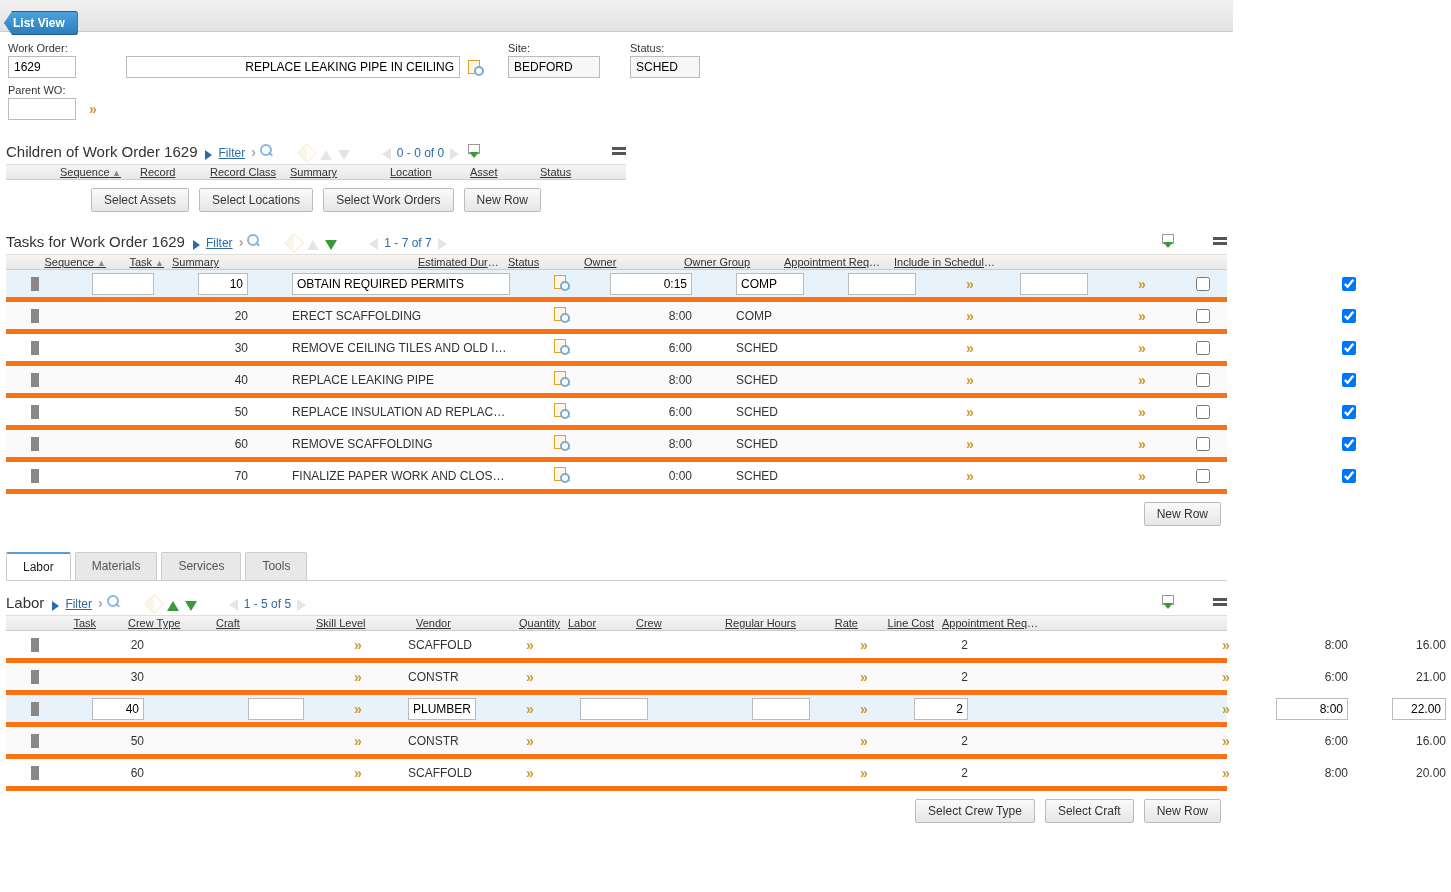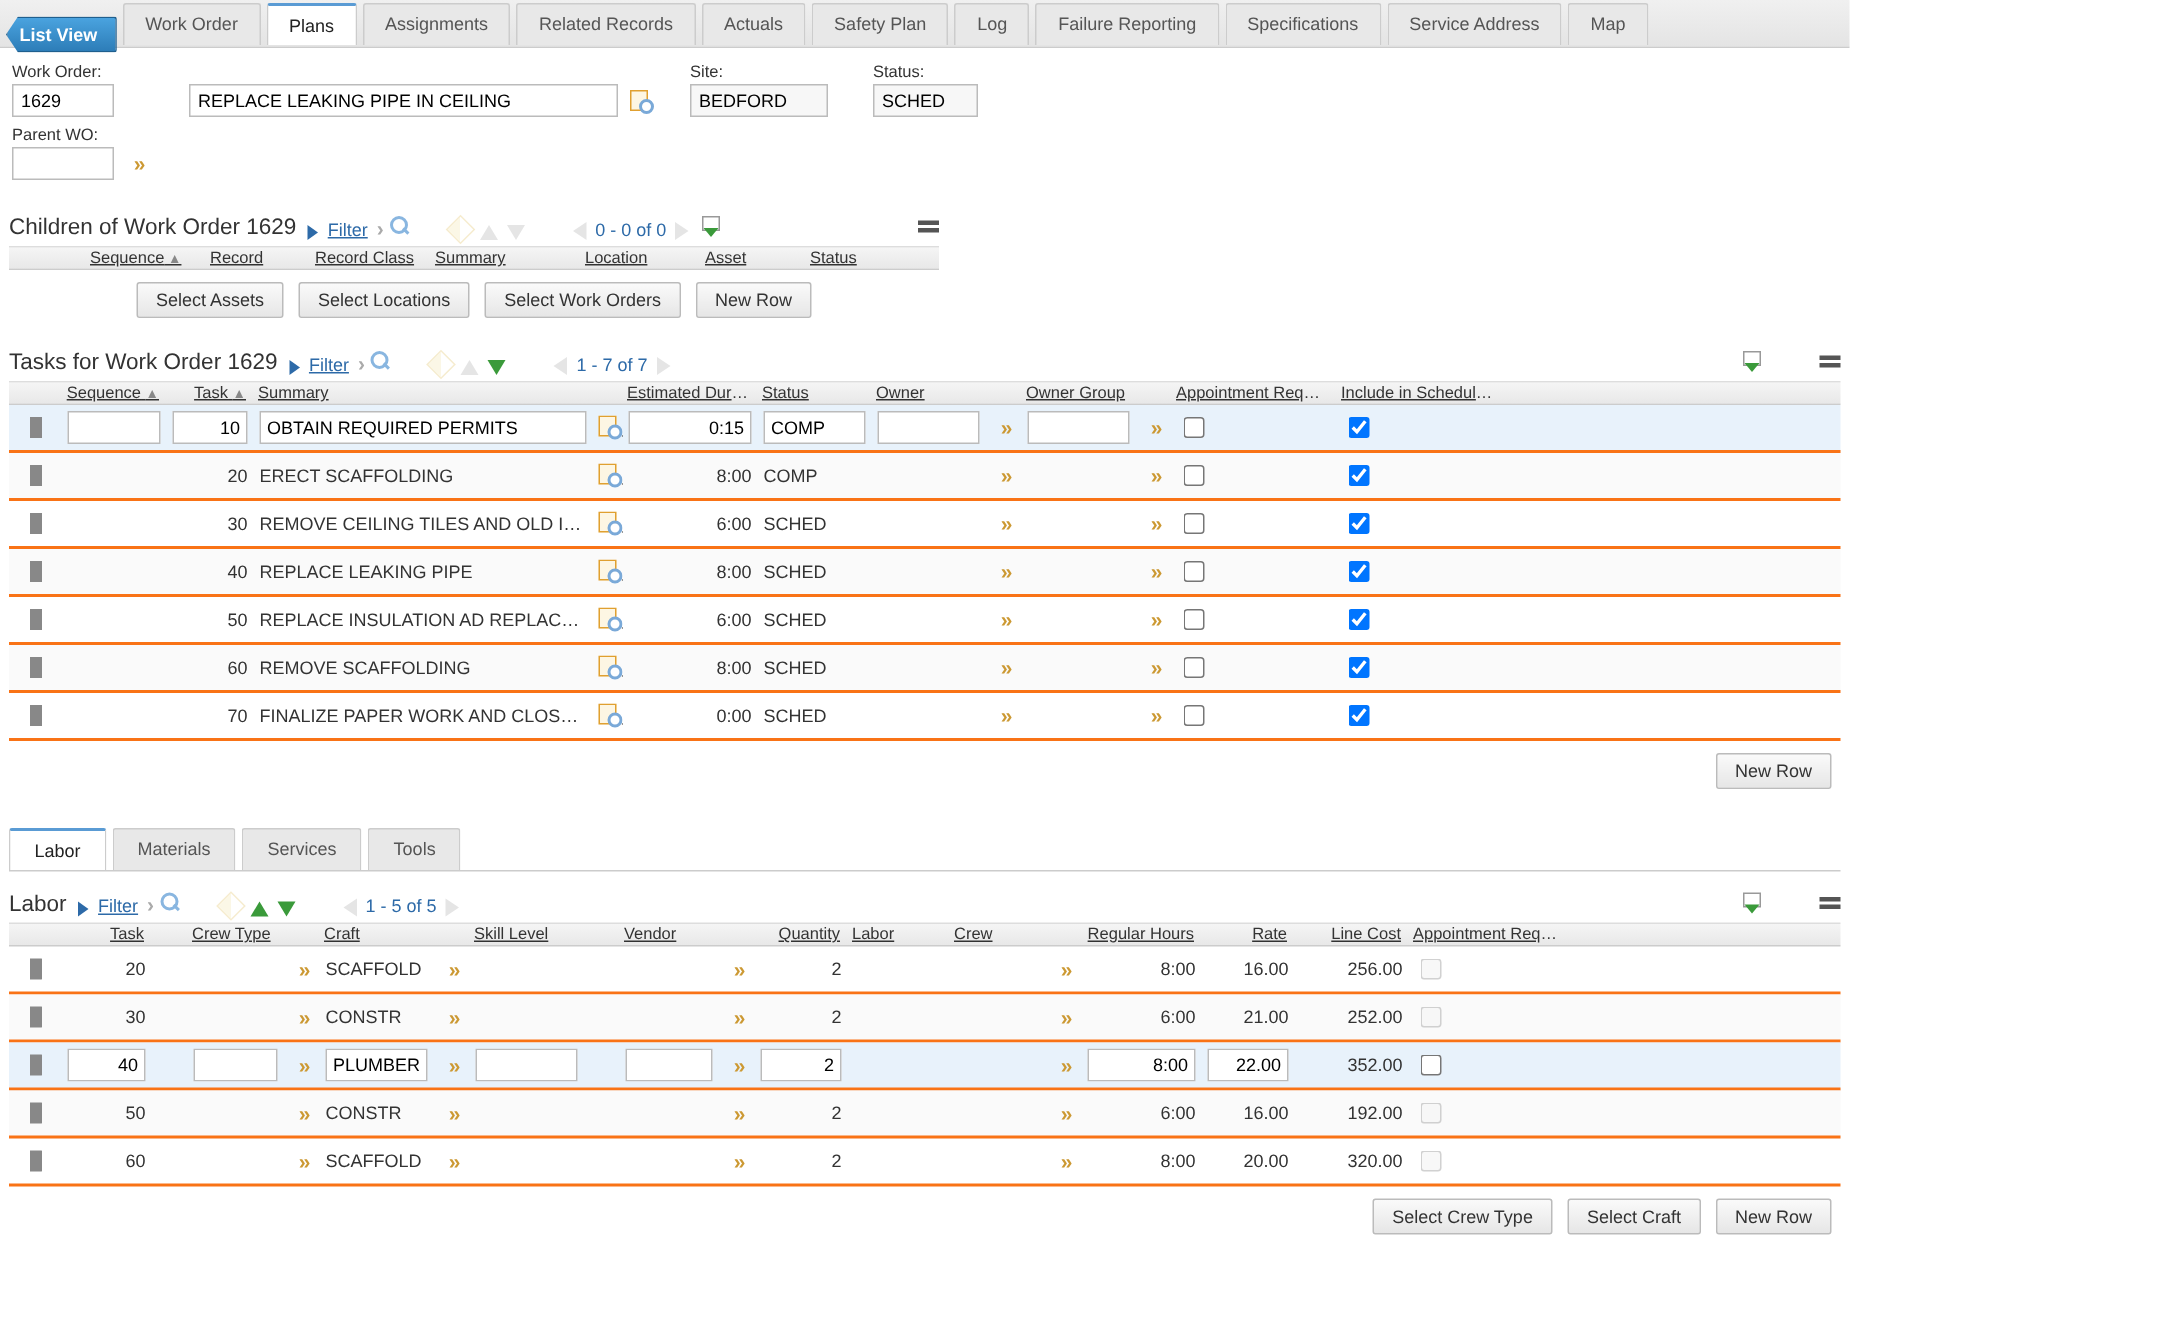--- a/index.html
+++ b/index.html
@@ -13,21 +13,21 @@
   .tab.active { background: #fff; color: #222; border-top: 2px solid #5a9bd4; font-weight: normal; }
 
   
   .form-area { padding: 10px 8px 4px 8px; }
   .form-row { display: flex; gap: 24px; align-items: flex-end; margin-bottom: 6px; }
   .field-group { display: flex; flex-direction: column; }
   .field-label { font-size: 11px; color: #333; margin-bottom: 2px; }
   .text-input { border: 1px solid #bbb; padding: 3px 5px; font-size: 12px; height: 22px; background: #fff; }
   .text-input.ro { background: #f7f7f7; }
   .wo-num { width: 68px; }
-  .wo-desc { width: 286px; }
+  .wo-desc { width: 334px; text-align: right; }
   .site-val { width: 92px; }
   .status-val { width: 70px; }
   .parent-wo { width: 68px; }
   .icon { display: inline-flex; align-items: center; justify-content: center; width: 18px; height: 18px; }
   .chev { font-size: 14px; color: #cc9933; font-weight: bold; letter-spacing: -4px; }
   .chev-gray { font-size: 14px; color: #aaa; font-weight: bold; letter-spacing: -4px; }
   .mag { position: relative; width: 14px; height: 14px; }
   .mag::before { content: ""; position: absolute; width: 8px; height: 8px; border: 2px solid #89b6e0; border-radius: 50%; left: 0; top: 0; }
   .mag::after { content: ""; position: absolute; width: 5px; height: 2px; background: #89b6e0; left: 8px; top: 9px; transform: rotate(45deg); }
   .detail-icon { display:inline-block; width:14px; height:14px; position:relative; }
@@ -62,21 +62,21 @@
   .children-cols { grid-template-columns: 50px 80px 70px 80px 100px 80px 70px 70px; }
   .empty-msg { text-align:center; padding:10px; color:#555; }
 
   
   .btn-row { display:flex; gap:10px; justify-content:center; padding:8px 0; }
   .btn-row.right { justify-content:flex-end; padding-right:6px; }
   .btn { background:linear-gradient(#fafafa,#e6e6e6); border:1px solid #bbb; border-radius:2px; padding:4px 12px; font-size:12px; cursor:pointer; color:#333; }
 
   
   .tasks-cols { grid-template-columns: 34px 70px 58px 226px 20px 90px 76px 76px 24px 76px 24px 110px 110px 60px 30px 30px; }
-  .grid-row { display:grid; align-items:center; height:32px; border-bottom:2px solid #f97316; font-size:12px; padding:1px; }
+  .grid-row { display:grid; align-items:center; height:32px; border-bottom:5px solid #f97316; font-size:12px; padding:12px;gap:36px; }
   .grid-row:nth-child(even) { background:#fafafa; }
   .grid-row.sel { background:#e8f2fb; }
   .cell { padding:0 4px; overflow:hidden; white-space:nowrap; text-overflow:ellipsis; }
   .cell.r { text-align:right; }
   .cell.c { text-align:center; }
   .twisty { width:0; height:0; border-top:6px solid transparent; border-bottom:6px solid transparent; border-left:8px solid #888; margin:0 auto; }
   .cell-input { width:100%; border:1px solid #bbb; padding:2px 4px; font-size:12px; height:22px; }
   .chk { width:14px; height:14px; }
   .wf-icon { position:relative; width:18px; height:18px; }
   .trash { width:16px; height:16px; position:relative; }
@@ -95,33 +95,20 @@
 
   .toolbar-spacer { flex: 1; }
 </style>
 </head>
 <body>
 
 <div class="page">
 
   <div class="tabs-row">
     <div class="listview-btn">List View</div>
-    <div id="main-tabs-holder" style="display:flex; gap:4px;">
-        <div class="tab">Work Order</div>
-        <div class="tab active">Plans</div>
-        <div class="tab">Assignments</div>
-        <div class="tab">Related Records</div>
-        <div class="tab">Actuals</div>
-        <div class="tab">Safety Plan</div>
-        <div class="tab">Log</div>
-        <div class="tab">Failure Reporting</div>
-        <div class="tab">Specifications</div>
-        <div class="tab">Service Address</div>
-        <div class="tab">Map</div>
-      </div>
   </div>
 
   <div class="form-area">
     <div class="form-row">
       <div class="field-group">
         <span class="field-label">Work Order:</span>
         <input class="text-input wo-num" value="1629" style="">
       </div>
       <div class="field-group" style="margin-left:26px;">
         <span class="field-label">&nbsp;</span>

